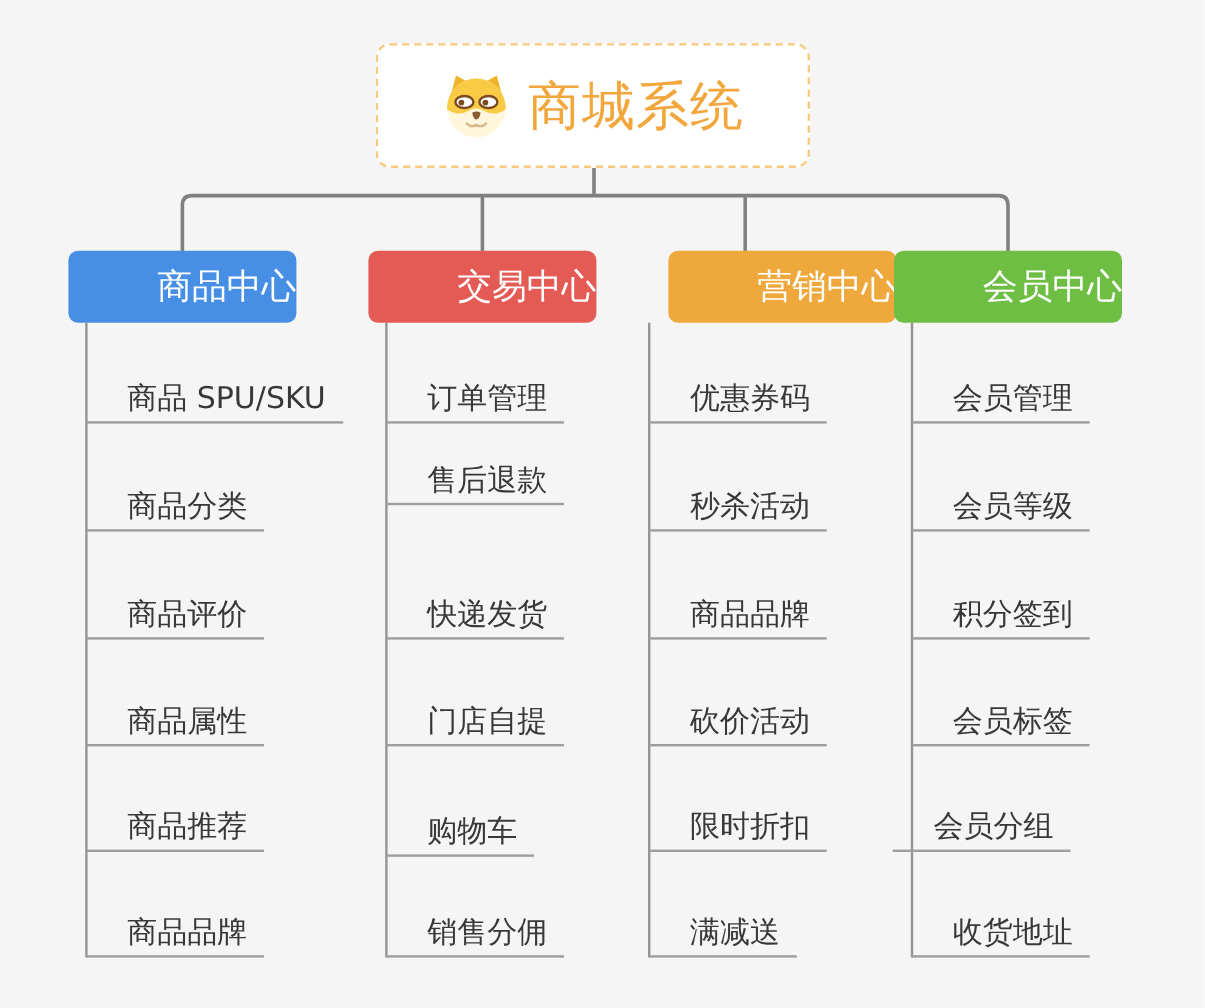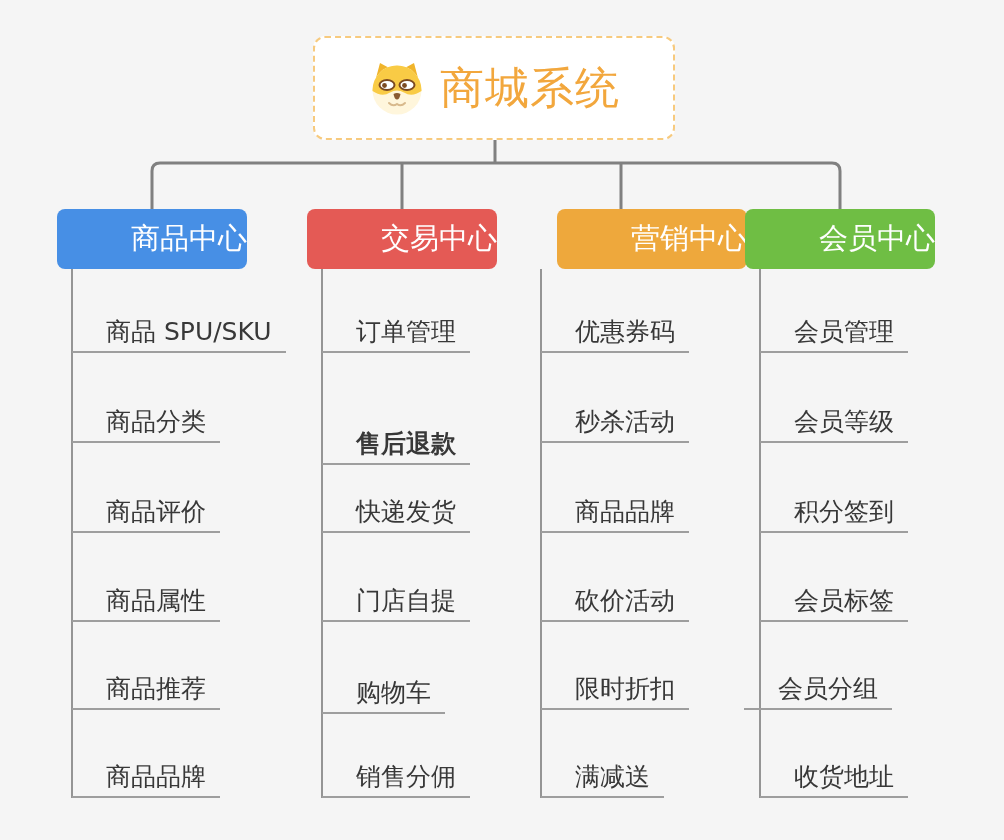--- a/index.html
+++ b/index.html
@@ -123,21 +123,21 @@
       </div>
       <div class="leaf-item" style="left: 72px; top: 752px;">
         <span class="leaf-label">商品品牌</span>
       </div>
       <div class="branch-node" style="left: 307px; background: rgb(228, 90, 85);">
         <span class="branch-label" style="color: #ffffff;">交易中心</span>
       </div>
       <div class="leaf-item" style="left: 322px; top: 307px;">
         <span class="leaf-label">订单管理</span>
       </div>
-      <div class="leaf-item" style="left: 322px; top: 419px; font-weight: bold;">
+      <div class="leaf-item" style="left: 322px; top: 375px;">
         <span class="leaf-label">售后退款</span>
       </div>
       <div class="leaf-item" style="left: 322px; top: 487px;">
         <span class="leaf-label">快递发货</span>
       </div>
       <div class="leaf-item" style="left: 322px; top: 576px;">
         <span class="leaf-label">门店自提</span>
       </div>
       <div class="leaf-item" style="left: 322px; top: 668px;">
         <span class="leaf-label">购物车</span>

